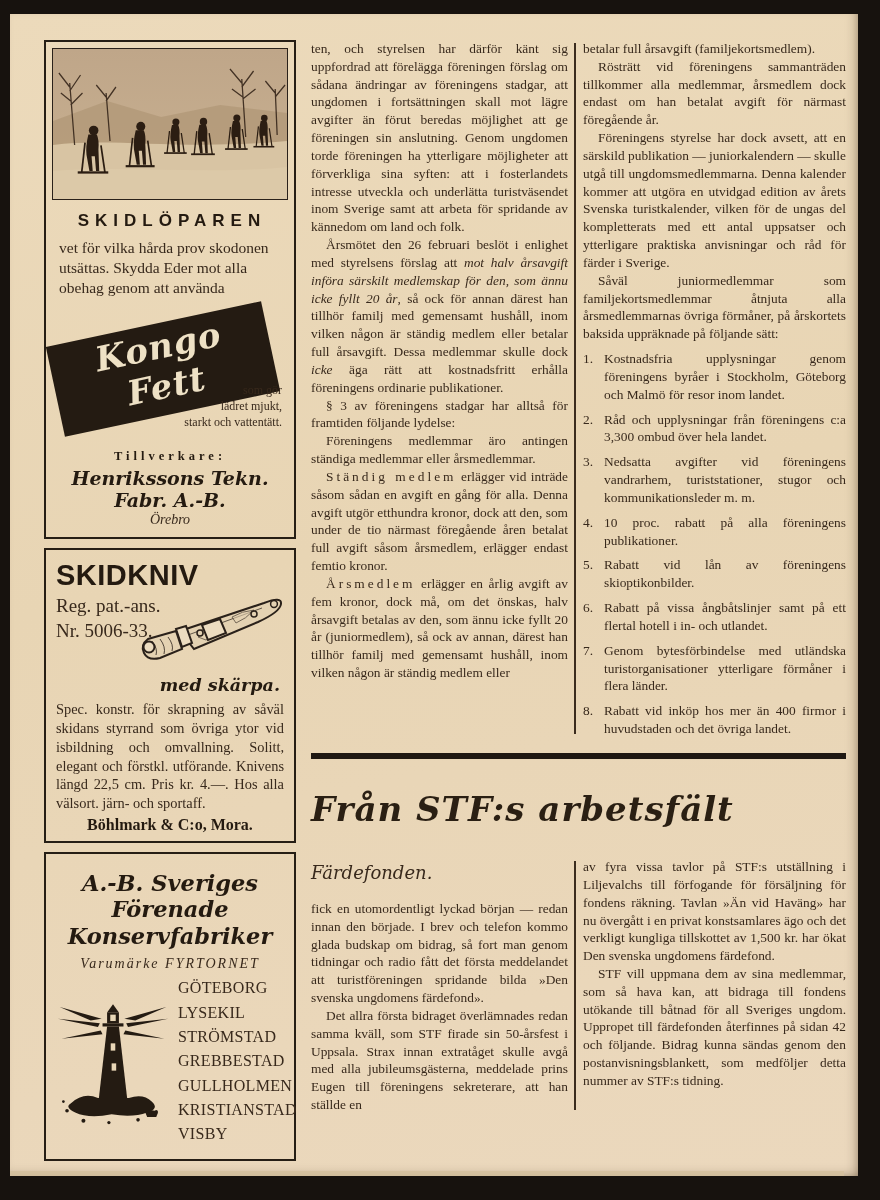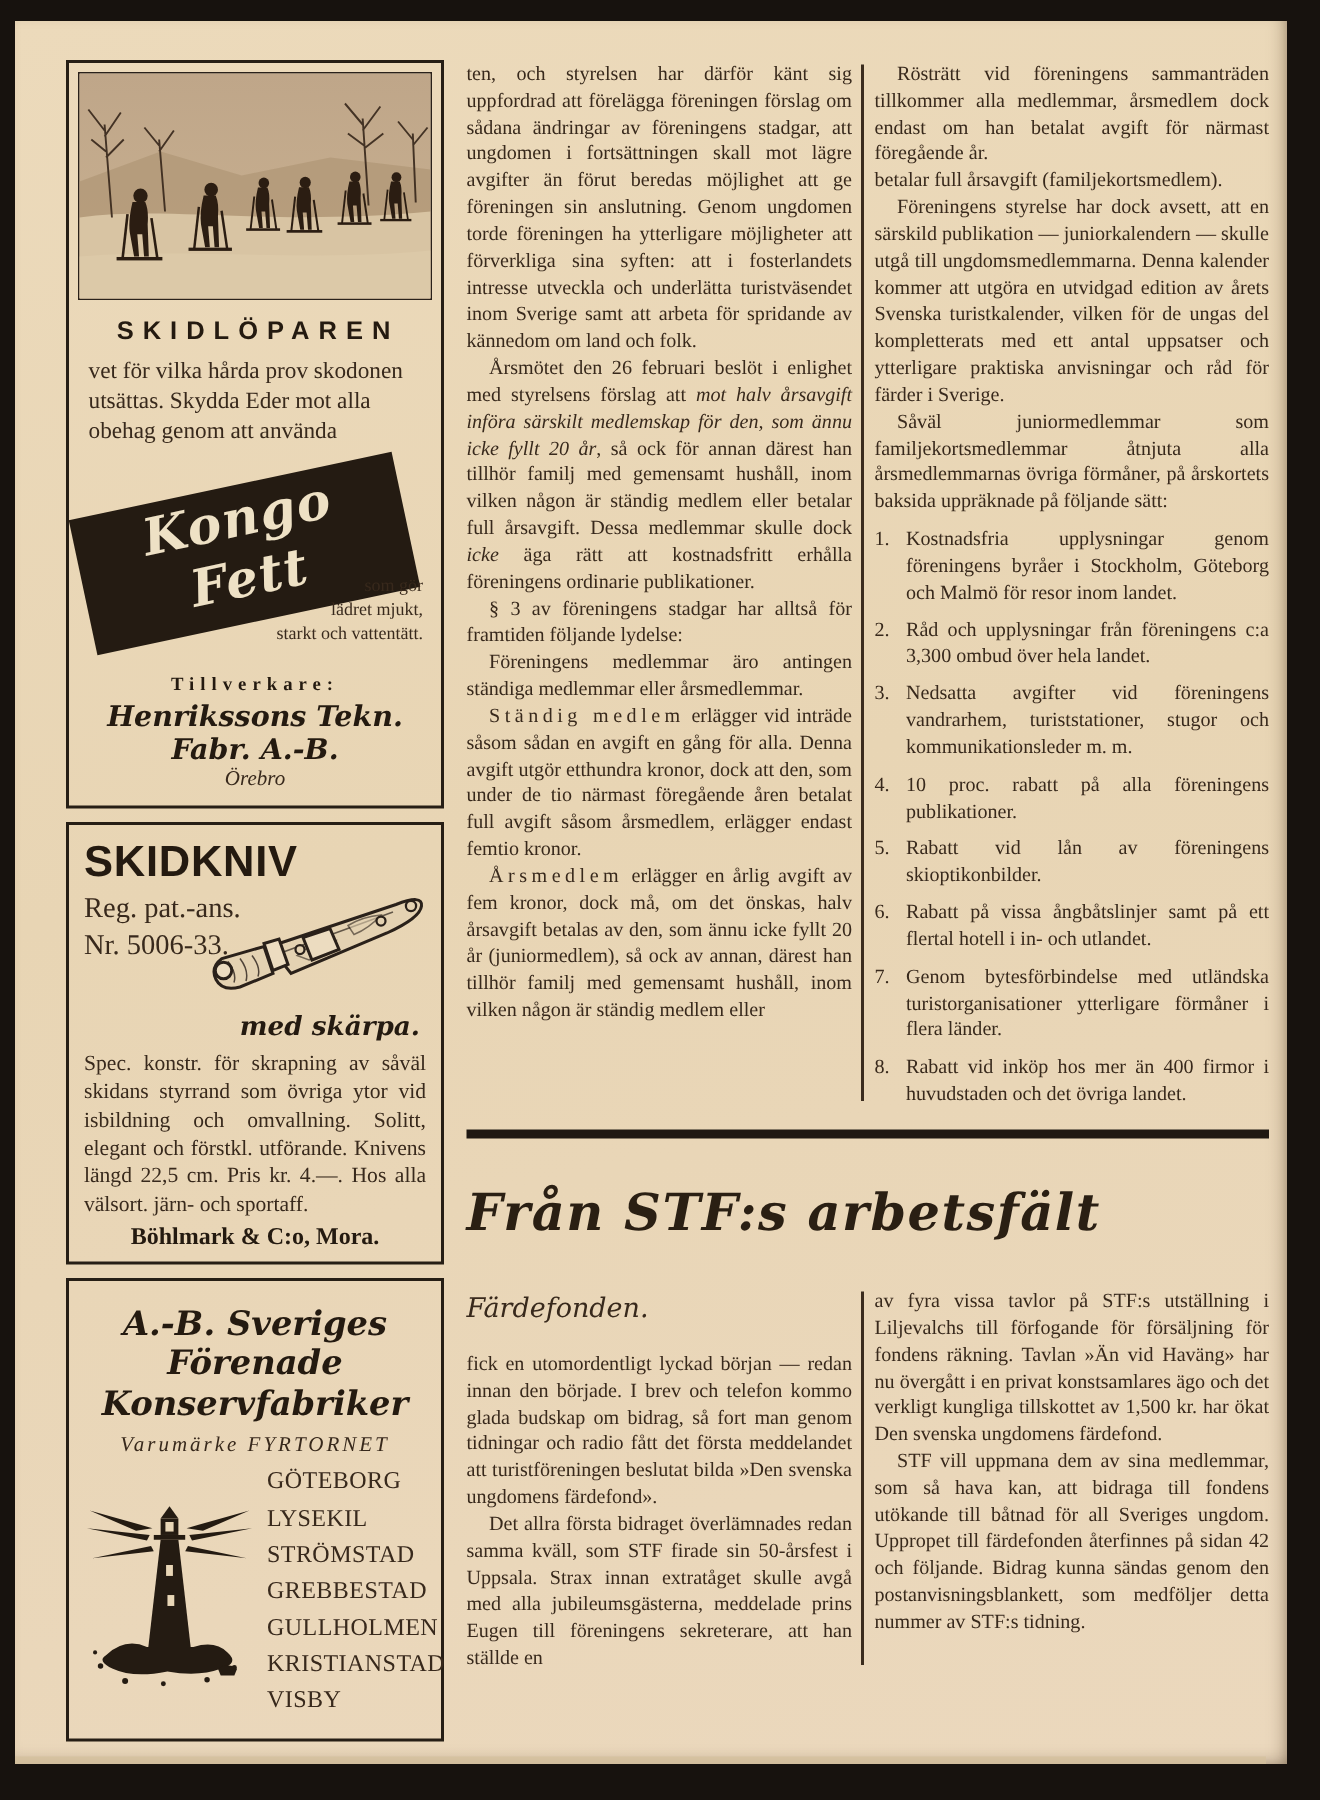--- a/index.html
+++ b/index.html
@@ -229,22 +229,22 @@
             <p class="para"><span>ten, och styrelsen har därför känt sig uppfordrad att förelägga föreningen förslag om sådana ändringar av föreningens stadgar, att ungdomen i fortsättningen skall mot lägre avgifter än förut beredas möjlighet att ge föreningen sin anslutning. Genom ungdomen torde föreningen ha ytterligare möjligheter att förverkliga sina syften: att i fosterlandets intresse utveckla och underlätta turistväsendet inom Sverige samt att arbeta för spridande av kännedom om land och folk.</span></p>
             <p class="para indent"><span>Årsmötet den 26 februari beslöt i enlighet med styrelsens förslag att </span><span class="i">mot halv årsavgift införa särskilt medlemskap för den, som ännu icke fyllt 20 år</span><span>, så ock för annan därest han tillhör familj med gemensamt hushåll, inom vilken någon är ständig medlem eller betalar full årsavgift. Dessa medlemmar skulle dock </span><span class="i">icke</span><span> äga rätt att kostnadsfritt erhålla föreningens ordinarie publikationer.</span></p>
             <p class="para indent"><span>§ 3 av föreningens stadgar har alltså för framtiden följande lydelse:</span></p>
             <p class="para indent"><span>Föreningens medlemmar äro antingen ständiga medlemmar eller årsmedlemmar.</span></p>
             <p class="para indent"><span class="sp">Ständig medlem</span><span> erlägger vid inträde såsom sådan en avgift en gång för alla. Denna avgift utgör etthundra kronor, dock att den, som under de tio närmast föregående åren betalat full avgift såsom årsmedlem, erlägger endast femtio kronor.</span></p>
             <p class="para indent"><span class="sp">Årsmedlem</span><span> erlägger en årlig avgift av fem kronor, dock må, om det önskas, halv årsavgift betalas av den, som ännu icke fyllt 20 år (juniormedlem), så ock av annan, därest han tillhör familj med gemensamt hushåll, inom vilken någon är ständig medlem eller</span></p>
           </div>
         <div class="vr"></div>
         <div class="tcol-2">
           <div>
+              <p class="para"><span>betalar full årsavgift (familjekortsmedlem).</span></p>
               <p class="para indent"><span>Rösträtt vid föreningens sammanträden tillkommer alla medlemmar, årsmedlem dock endast om han betalat avgift för närmast föregående år.</span></p>
-              <p class="para"><span>betalar full årsavgift (familjekortsmedlem).</span></p>
               <p class="para indent"><span>Föreningens styrelse har dock avsett, att en särskild publikation — juniorkalendern — skulle utgå till ungdomsmedlemmarna. Denna kalender kommer att utgöra en utvidgad edition av årets Svenska turistkalender, vilken för de ungas del kompletterats med ett antal uppsatser och ytterligare praktiska anvisningar och råd för färder i Sverige.</span></p>
               <p class="para indent"><span>Såväl juniormedlemmar som familjekortsmedlemmar åtnjuta alla årsmedlemmarnas övriga förmåner, på årskortets baksida uppräknade på följande sätt:</span></p>
             </div>
           <div class="benefits">
               <div class="benefit">
                 <span class="num">1.</span>
                 <span class="btxt">Kostnadsfria upplysningar genom föreningens byråer i Stockholm, Göteborg och Malmö för resor inom landet.</span>
               </div>
               <div class="benefit">
                 <span class="num">2.</span>
@@ -279,21 +279,21 @@
       </div>
 
       <div class="bar"></div>
 
       <h1 class="section-head">Från STF:s arbetsfält</h1>
 
       <div class="bottom-row">
         <div class="bcol-1">
           <div class="fond-head">Färdefonden.</div>
           <div>
-              <p class="para"><span>fick en utomordentligt lyckad början — redan innan den började. I brev och telefon kommo glada budskap om bidrag, så fort man genom tidningar och radio fått det första meddelandet att turistföreningen beslutat bilda »Den svenska ungdomens färdefond».</span></p>
+              <p class="para"><span>fick en utomordentligt lyckad början — redan innan den började. I brev och telefon kommo glada budskap om bidrag, så fort man genom tidningar och radio fått det första meddelandet att turistföreningen spridande bilda »Den svenska ungdomens färdefond».</span></p>
               <p class="para indent"><span>Det allra första bidraget överlämnades redan samma kväll, som STF firade sin 50-årsfest i Uppsala. Strax innan extratåget skulle avgå med alla jubileumsgästerna, meddelade prins Eugen till föreningens sekreterare, att han ställde en</span></p>
             </div>
         </div>
         <div class="vr"></div>
         <div class="bcol-2">
             <p class="para"><span>av fyra vissa tavlor på STF:s utställning i Liljevalchs till förfogande för försäljning för fondens räkning. Tavlan »Än vid Haväng» har nu övergått i en privat konstsamlares ägo och det verkligt kungliga tillskottet av 1,500 kr. har ökat Den svenska ungdomens färdefond.</span></p>
             <p class="para indent"><span>STF vill uppmana dem av sina medlemmar, som så hava kan, att bidraga till fondens utökande till båtnad för all Sveriges ungdom. Uppropet till färdefonden återfinnes på sidan 42 och följande. Bidrag kunna sändas genom den postanvisningsblankett, som medföljer detta nummer av STF:s tidning.</span></p>
           </div>
       </div>
 

